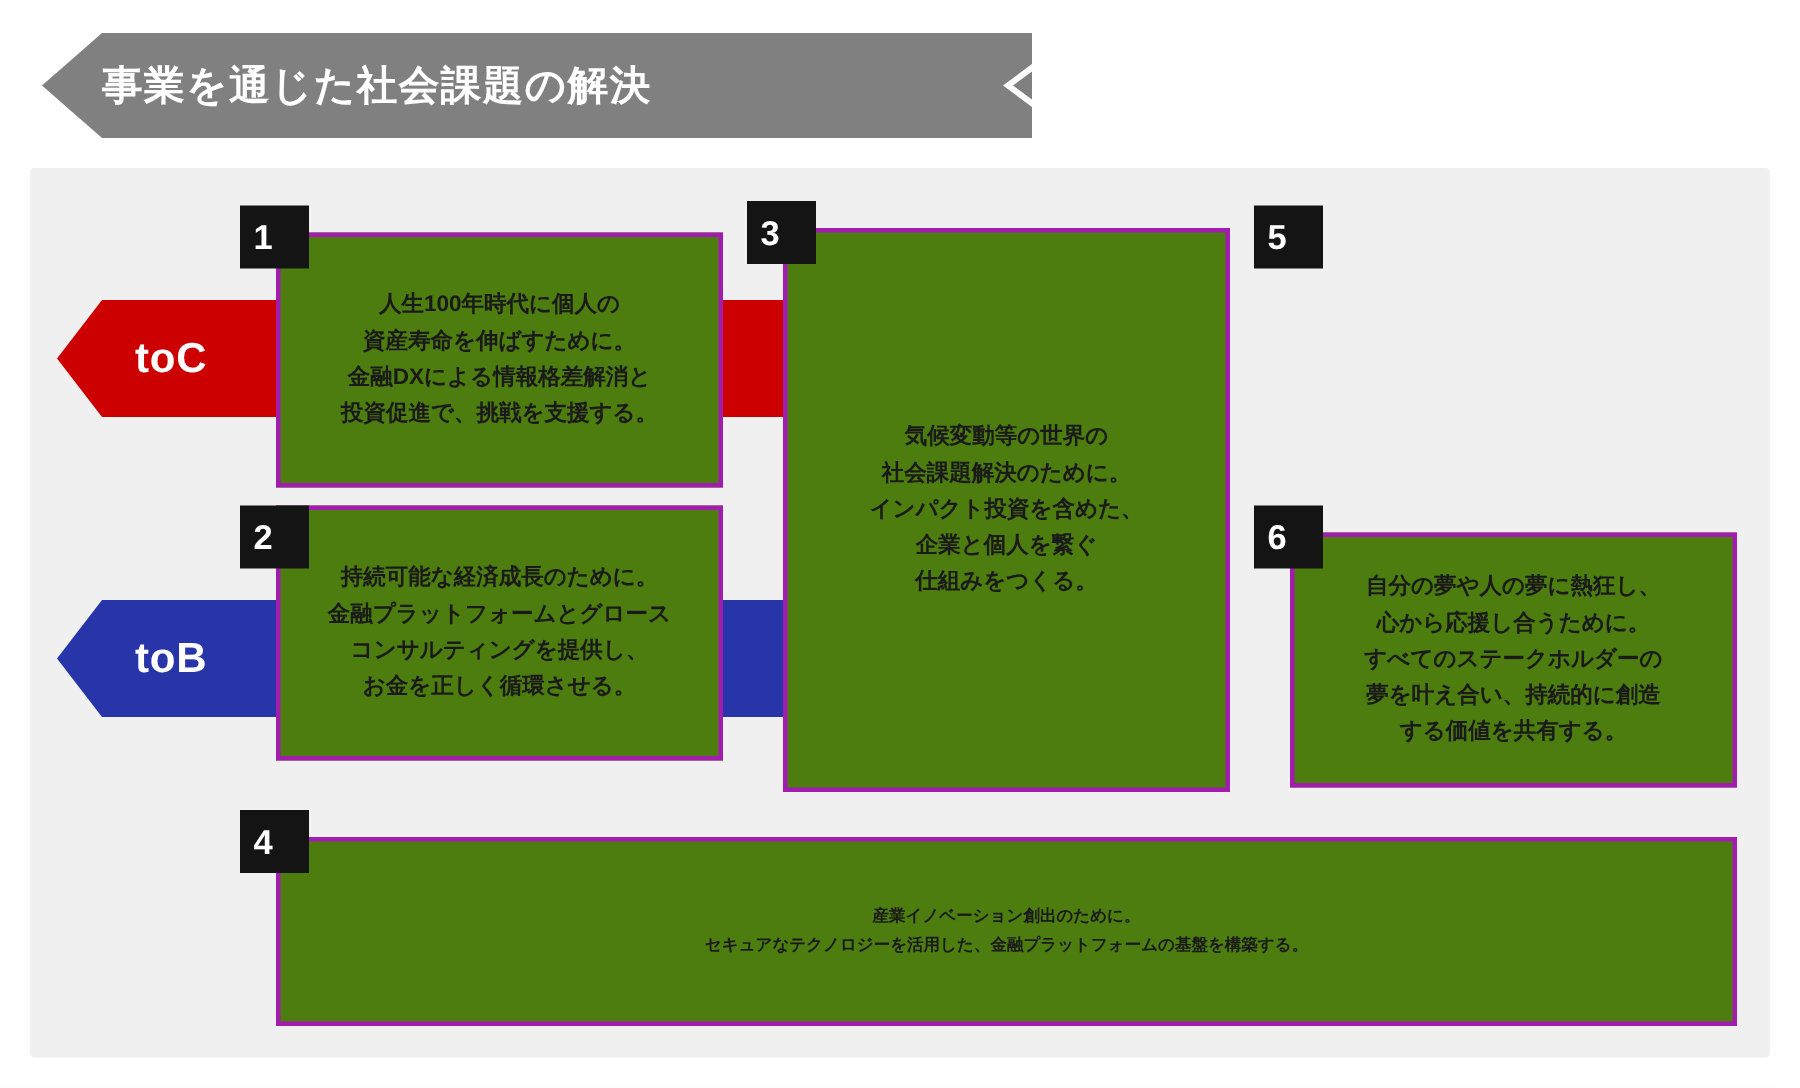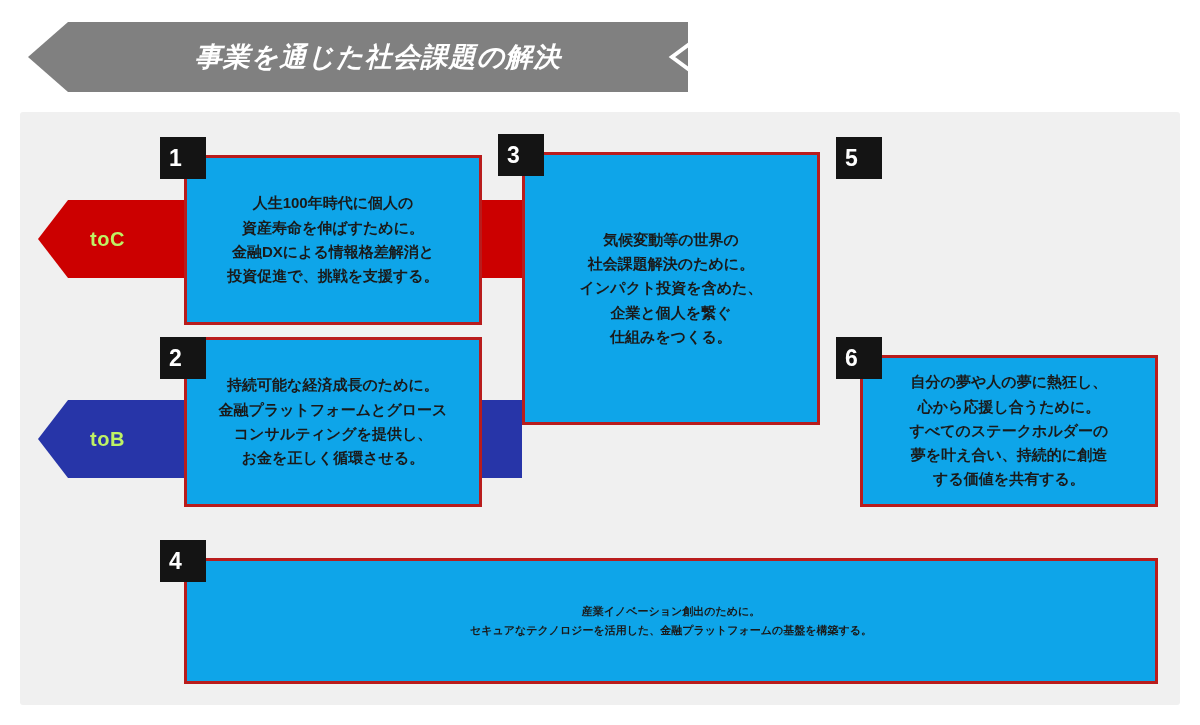--- a/index.html
+++ b/index.html
@@ -28,23 +28,21 @@
     top: 22px;
     width: 1200px;
     height: 70px;
   }
   .ribbon {
     position: absolute;
     top: 0;
     height: 70px;
     display: flex;
     align-items: center;
-    justify-content: center;
-    box-sizing: border-box;
-    font-style: italic;
+    box-sizing: border-box;
   }
   .ribbon-left {
     left: 28px;
     width: 660px;
     background: #808080;
     clip-path: polygon(40px 0, 100% 0, 100% 100%, 40px 100%, 0 50%);
     padding-left: 40px;
   }
   .ribbon-right {
     left: 672px;
@@ -96,50 +94,50 @@
     width: 484px;
     background: #cc0000;
   }
   .band-tob {
     left: 38px;
     top: 400px;
     width: 484px;
     background: #2735a8;
   }
   .band-label {
-    color: #bef264;
-    font-size: 20px;
+    color: #ffffff;
+    font-size: 28px;
     font-weight: 700;
     letter-spacing: 0.5px;
   }
 
   
   .card {
     position: absolute;
-    background: #0ea5e9;
-    border: 3px solid #b91c1c;
+    background: #4d7c0f;
+    border: 3px solid #a21caf;
     box-sizing: border-box;
     display: flex;
     align-items: center;
     justify-content: center;
   }
   .card-text {
     text-align: center;
     color: #1a1a1a;
     font-size: 15px;
     font-weight: 700;
     line-height: 1.62;
     white-space: pre-line;
     padding: 0 10px;
   }
   .card-1 { left: 184px; top: 155px; width: 298px; height: 170px; }
   .card-2 { left: 184px; top: 337px; width: 298px; height: 170px; }
-  .card-3 { left: 522px; top: 152px; width: 298px; height: 273px; }
+  .card-3 { left: 522px; top: 152px; width: 298px; height: 376px; }
   .card-5 { left: 860px; top: 155px; width: 298px; height: 170px; }
-  .card-6 { left: 860px; top: 355px; width: 298px; height: 152px; justify-content: center; }
+  .card-6 { left: 860px; top: 355px; width: 298px; height: 170px; justify-content: center; }
   .card-4 { left: 184px; top: 558px; width: 974px; height: 126px; }
   .card-4 .card-text { font-size: 11px; line-height: 1.75; }
 
   
   .badge {
     position: absolute;
     width: 46px;
     height: 42px;
     background: #141414;
     color: #ffffff;

